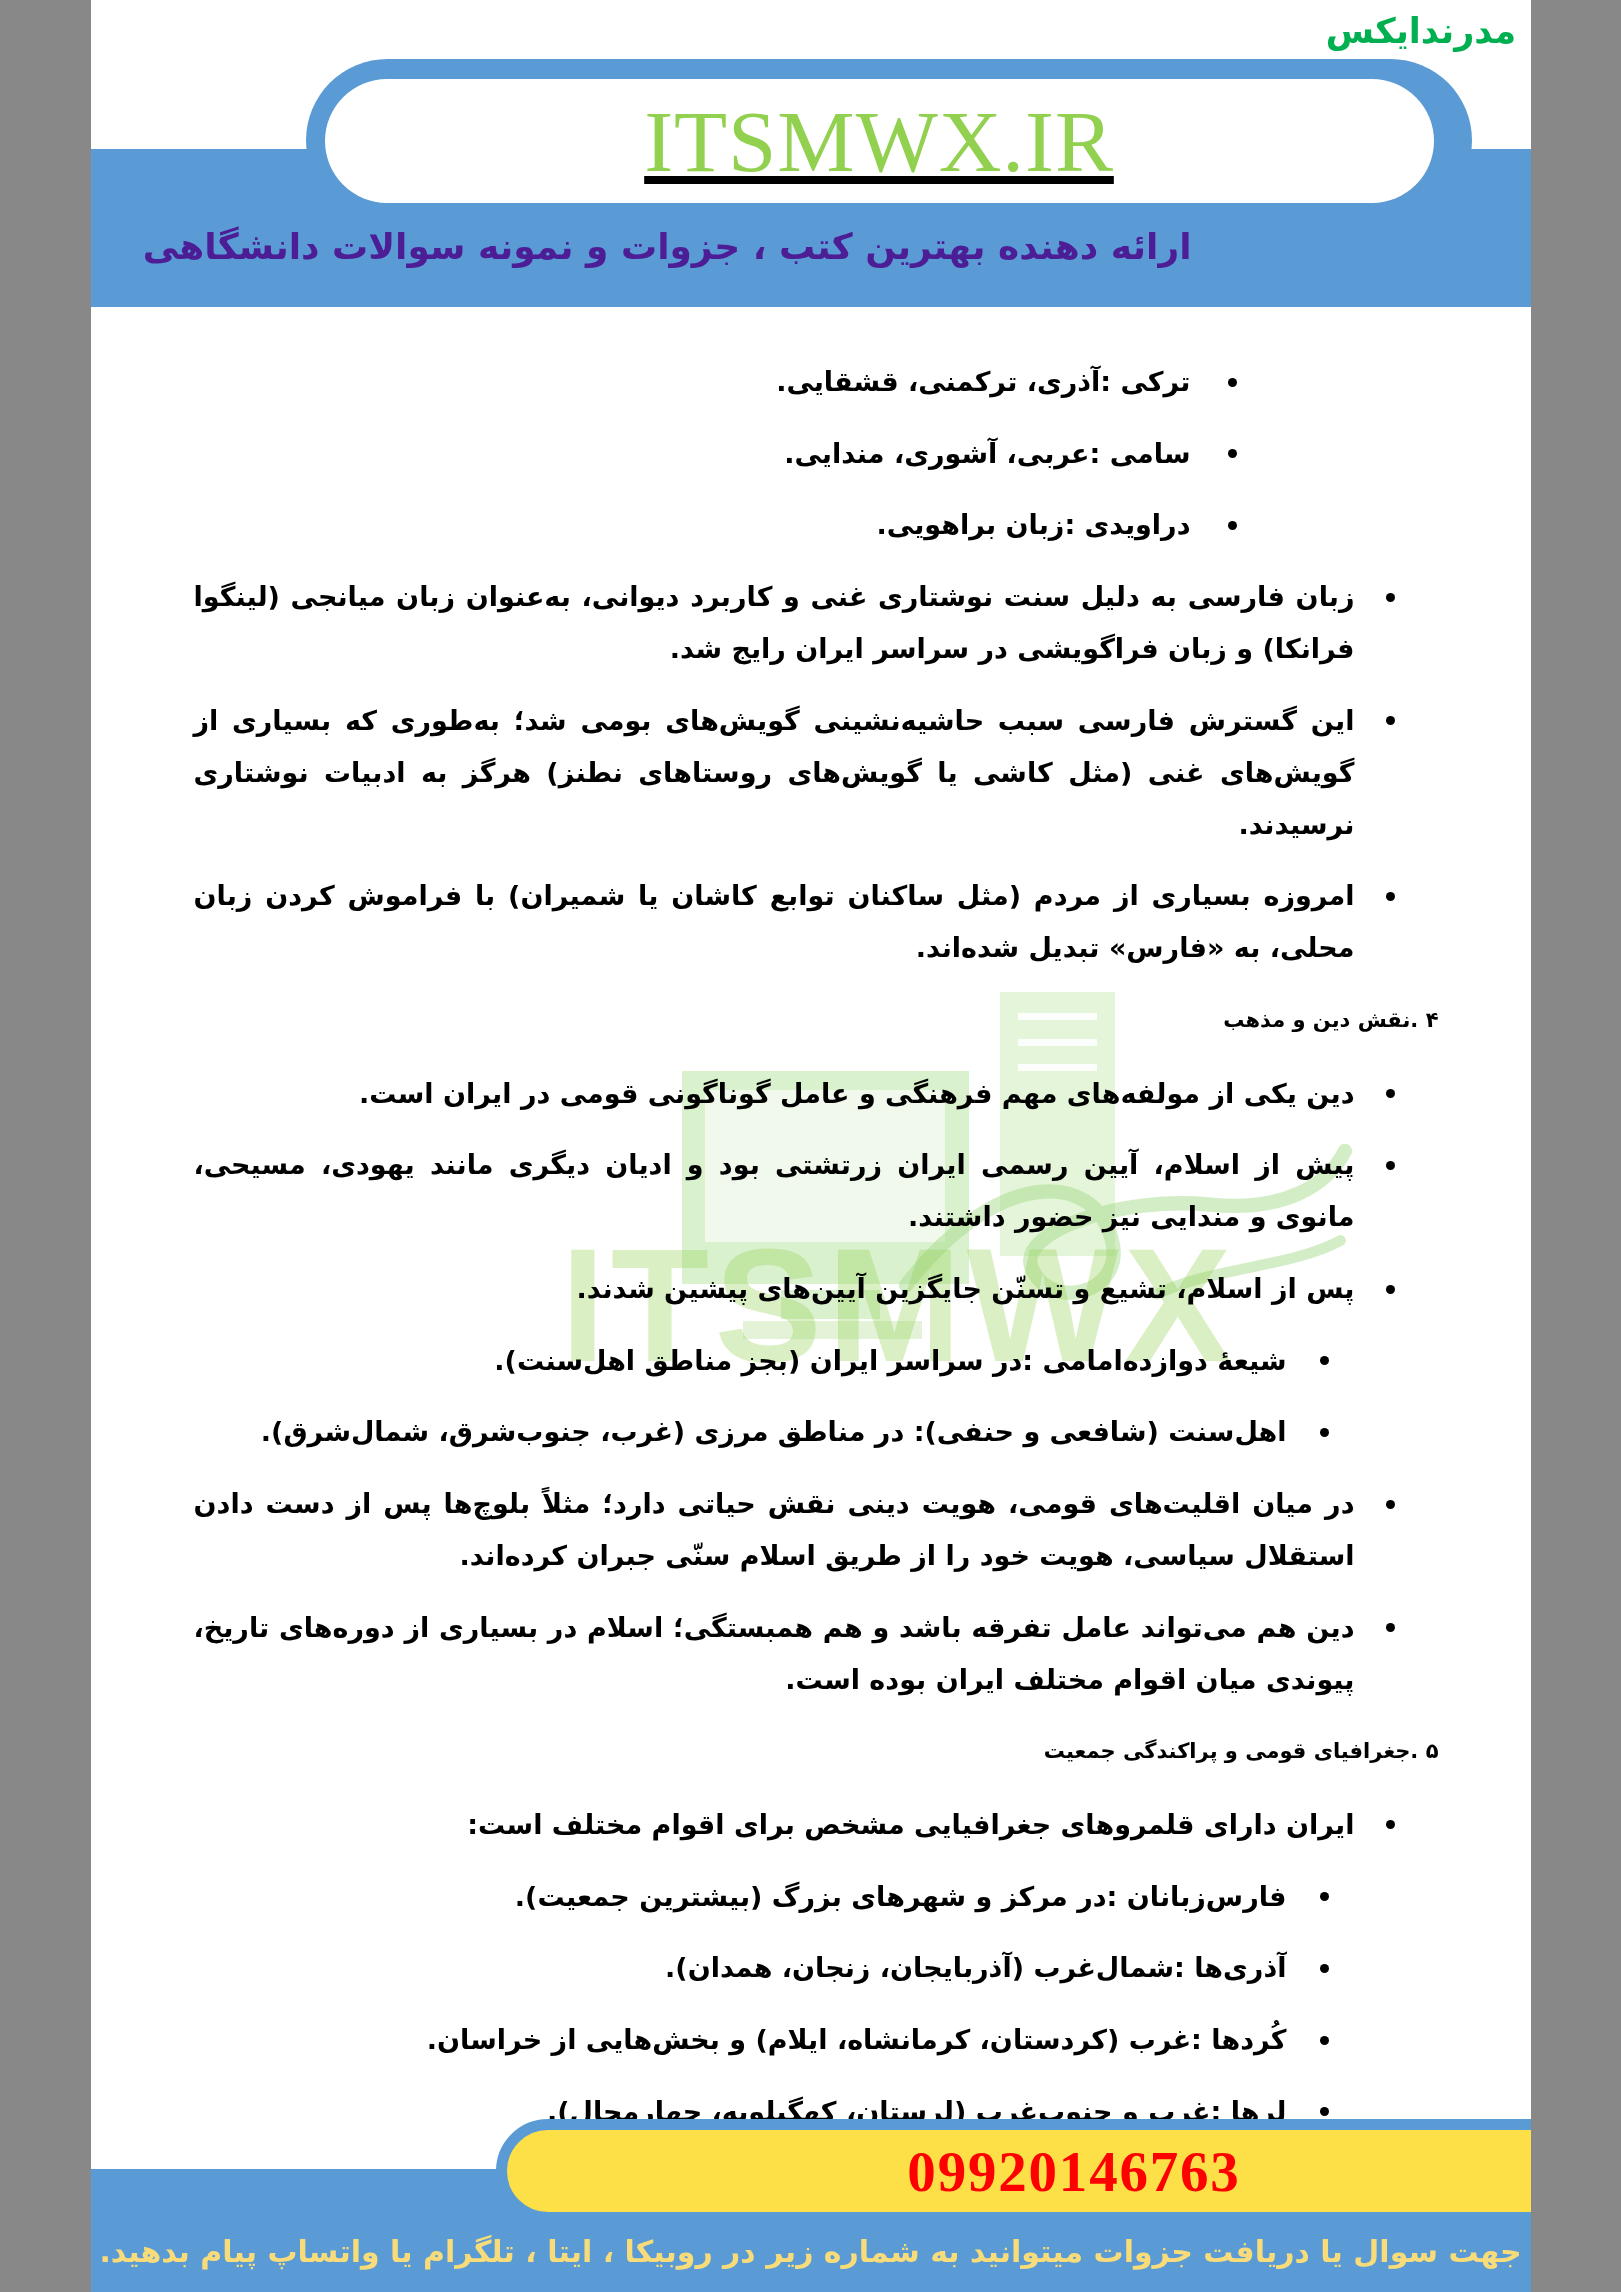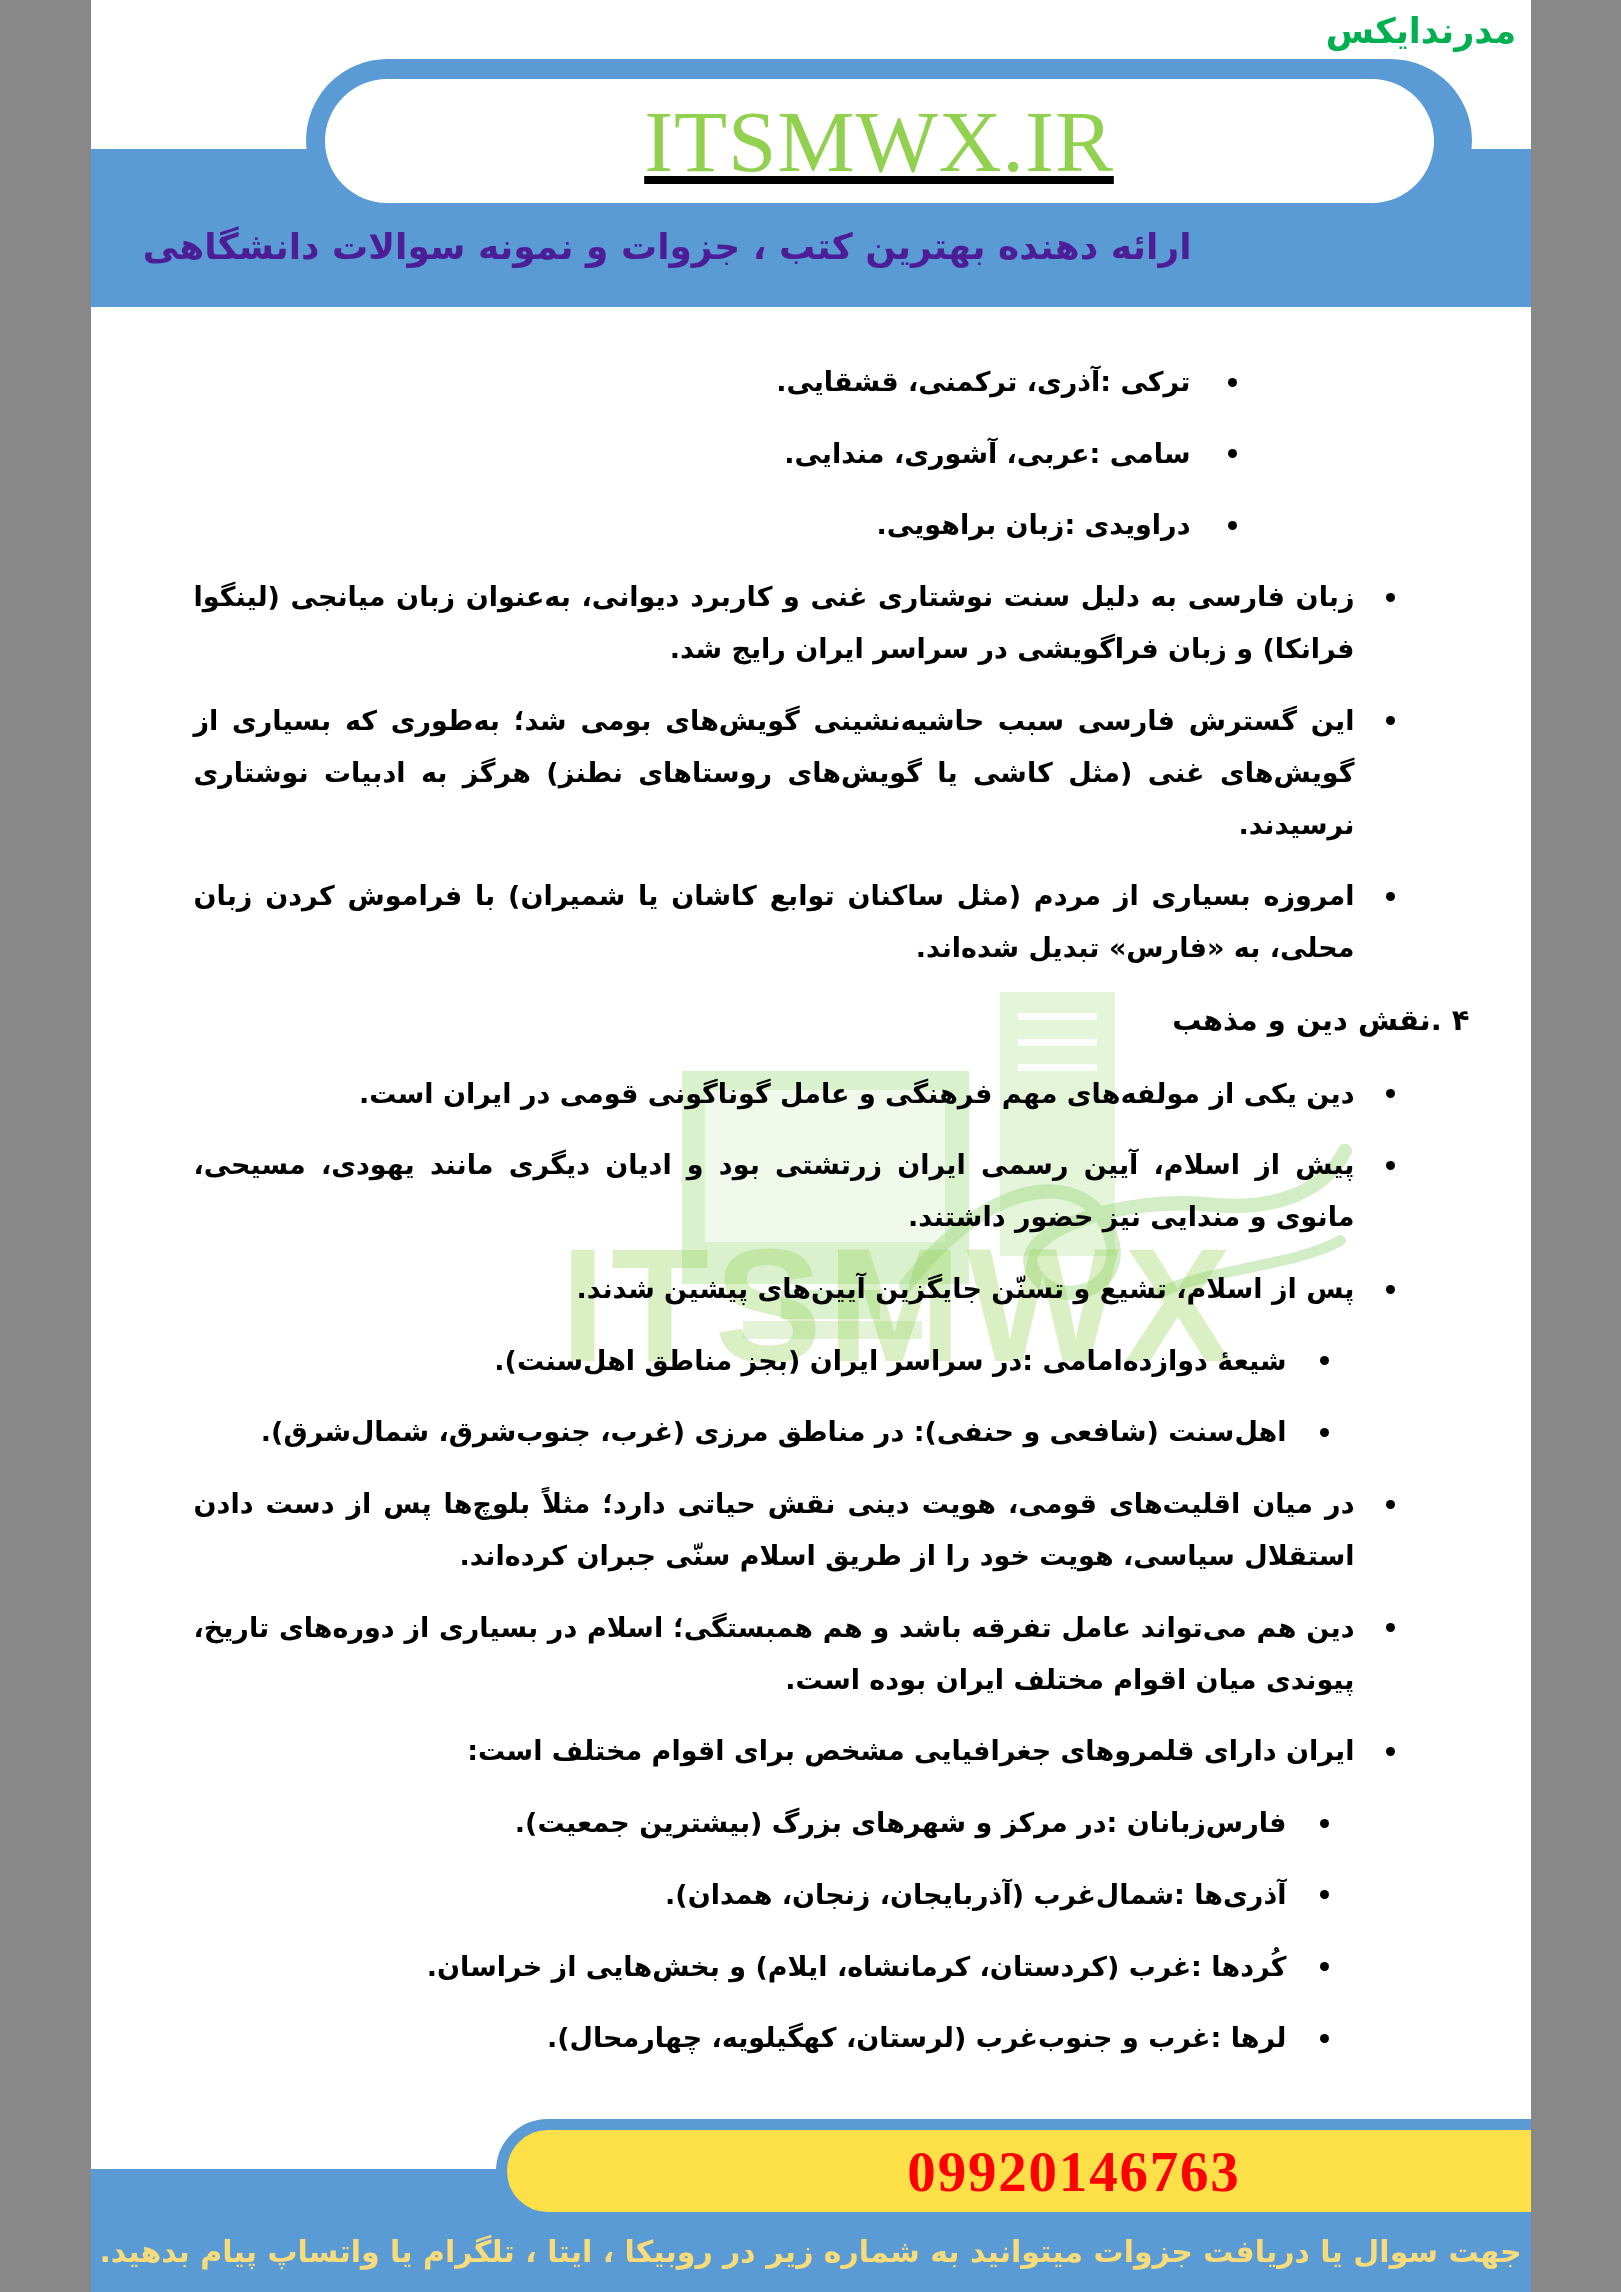--- a/index.html
+++ b/index.html
@@ -60,22 +60,22 @@
     text-align:justify; text-align-last:right;
   }
   .item::before {
     content:""; position:absolute; top:21.5px; width:9px; height:9px;
     border-radius:50%; background:#000;
   }
   .lvl1 { padding-right:176px; } .lvl1::before { right:136px; }
   .lvl2 { padding-right:244px; } .lvl2::before { right:202px; }
   .lvl3 { padding-right:340px; } .lvl3::before { right:294px; }
   .heading {
-    padding-right:61px; text-align:center; text-align-last:right;
-    font-size:29px; margin:12.5px 0 21.5px 0;
+    padding-right:92px; text-align:center; text-align-last:right;
+    font-size:21px; margin:12.5px 0 21.5px 0;
   }
   .heading::before { display:none; }
 
   
   .footer-band { position:absolute; top:2169px; left:0; width:100%; height:124px; background:#5b9bd5; z-index:2; }
   .phone-pill {
     position:absolute; top:2119px; left:405px; width:1157px; height:104px;
     box-sizing:border-box; background:#fde047; border:11.6px solid #5b9bd5;
     border-radius:56px; z-index:3;
     display:flex; align-items:center; justify-content:center;
@@ -128,20 +128,21 @@
       <div class="item lvl1">این گسترش فارسی سبب حاشیه‌نشینی گویش‌های بومی شد؛ به‌طوری که بسیاری از گویش‌های غنی (مثل کاشی یا گویش‌های روستاهای نطنز) هرگز به ادبیات نوشتاری نرسیدند.</div>
       <div class="item lvl1">امروزه بسیاری از مردم (مثل ساکنان توابع کاشان یا شمیران) با فراموش کردن زبان محلی، به «فارس» تبدیل شده‌اند.</div>
       <div class="item heading">۴ .نقش دین و مذهب</div>
       <div class="item lvl1">دین یکی از مولفه‌های مهم فرهنگی و عامل گوناگونی قومی در ایران است.</div>
       <div class="item lvl1">پیش از اسلام، آیین رسمی ایران زرتشتی بود و ادیان دیگری مانند یهودی، مسیحی، مانوی و مندایی نیز حضور داشتند.</div>
       <div class="item lvl1">پس از اسلام، تشیع و تسنّن جایگزین آیین‌های پیشین شدند.</div>
       <div class="item lvl2">شیعهٔ دوازده‌امامی :در سراسر ایران (بجز مناطق اهل‌سنت).</div>
       <div class="item lvl2">اهل‌سنت (شافعی و حنفی): در مناطق مرزی (غرب، جنوب‌شرق، شمال‌شرق).</div>
       <div class="item lvl1">در میان اقلیت‌های قومی، هویت دینی نقش حیاتی دارد؛ مثلاً بلوچ‌ها پس از دست دادن استقلال سیاسی، هویت خود را از طریق اسلام سنّی جبران کرده‌اند.</div>
       <div class="item lvl1">دین هم می‌تواند عامل تفرقه باشد و هم همبستگی؛ اسلام در بسیاری از دوره‌های تاریخ، پیوندی میان اقوام مختلف ایران بوده است.</div>
+      <div class="item heading">۵ .جغرافیای قومی و پراکندگی جمعیت</div>
       <div class="item lvl1">ایران دارای قلمروهای جغرافیایی مشخص برای اقوام مختلف است:</div>
       <div class="item lvl2">فارس‌زبانان :در مرکز و شهرهای بزرگ (بیشترین جمعیت).</div>
       <div class="item lvl2">آذری‌ها :شمال‌غرب (آذربایجان، زنجان، همدان).</div>
       <div class="item lvl2">کُردها :غرب (کردستان، کرمانشاه، ایلام) و بخش‌هایی از خراسان.</div>
       <div class="item lvl2">لرها :غرب و جنوب‌غرب (لرستان، کهگیلویه، چهارمحال).</div>
     </div>
 
   <div class="footer-band"></div>
   <div class="phone-pill">
     <span class="phone-number">09920146763</span>

